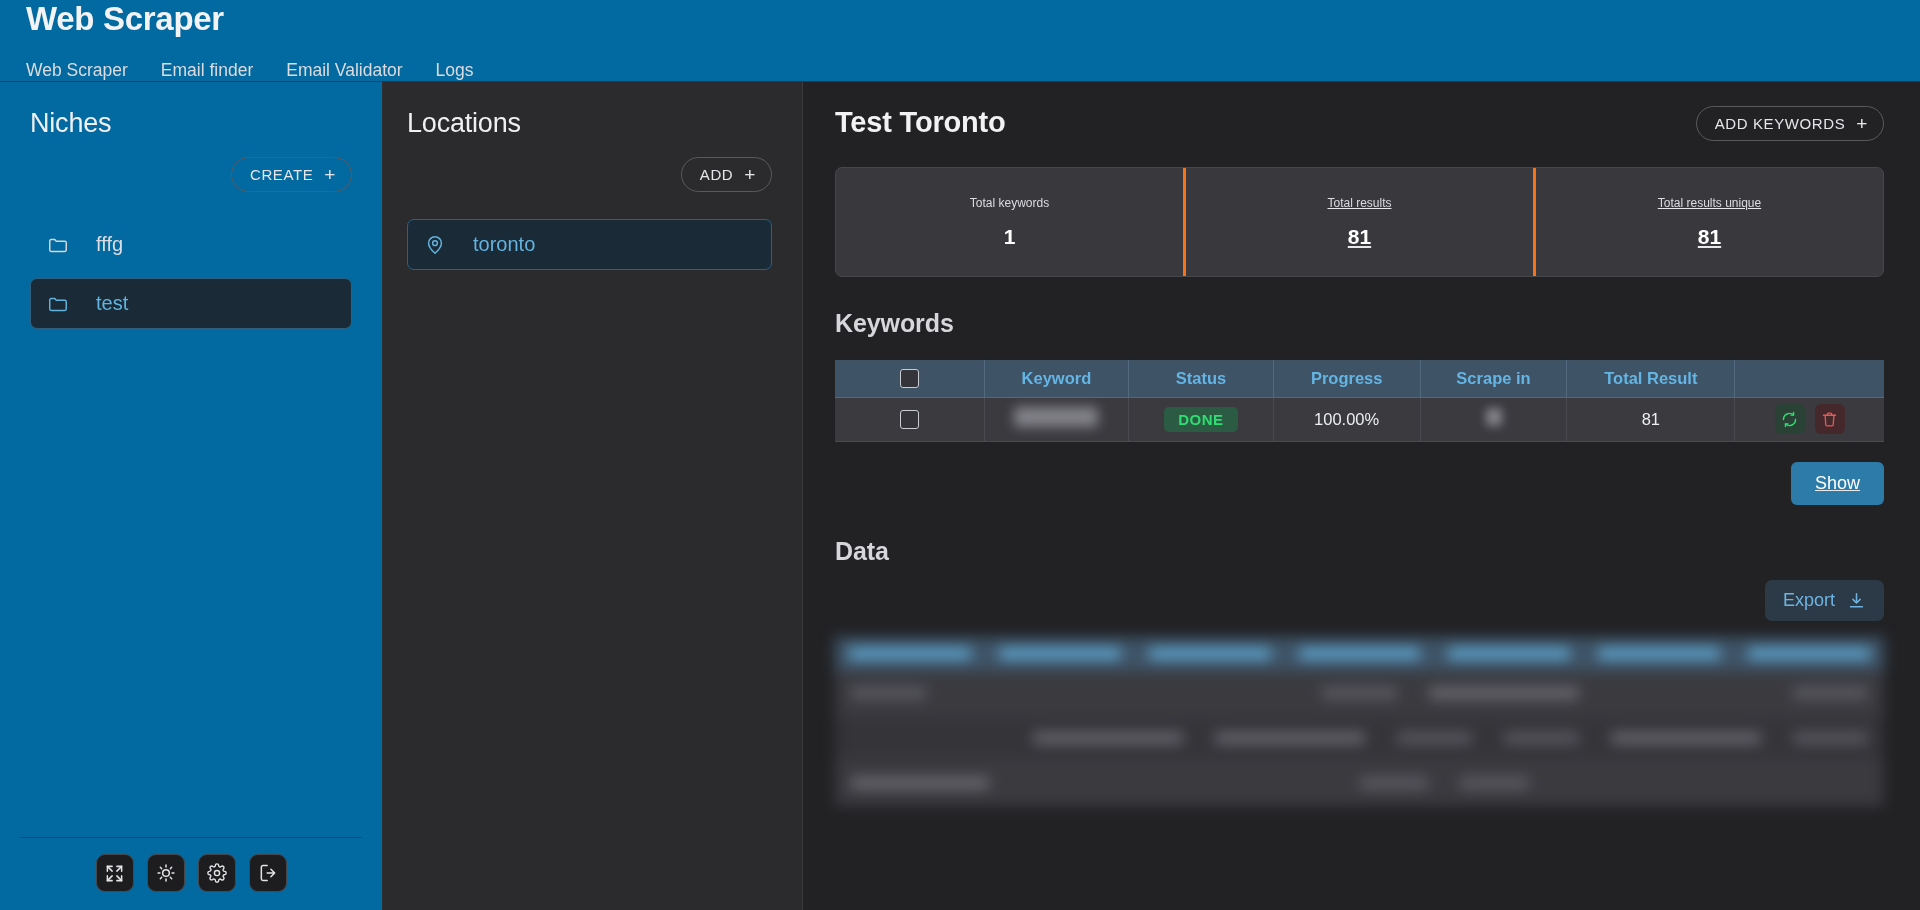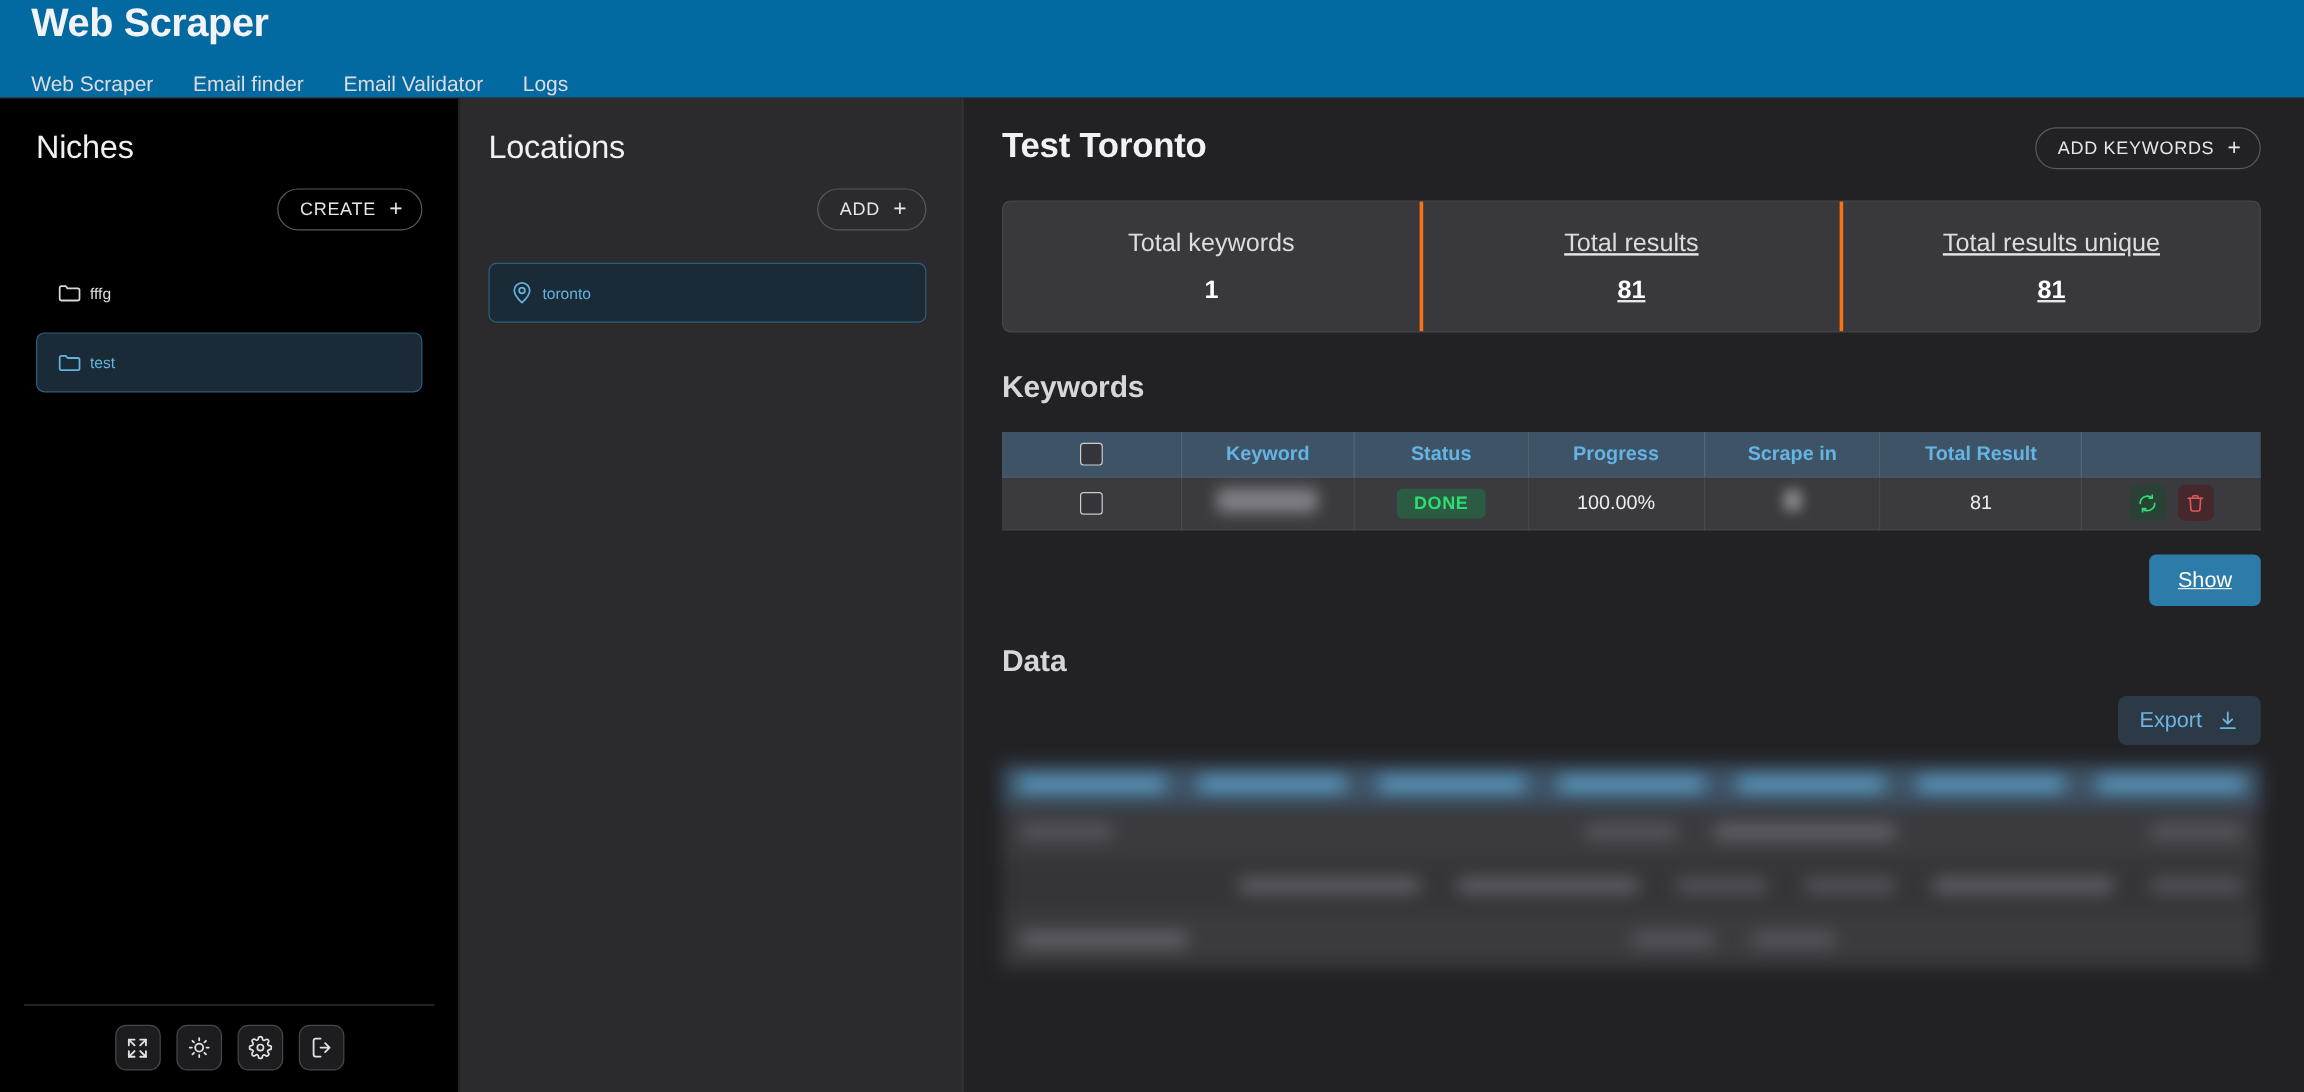--- a/index.html
+++ b/index.html
@@ -36,21 +36,21 @@
     cursor: pointer;
     white-space: nowrap;
   }
 
   
   .shell { display: flex; height: 828px; }
 
   
   .niches {
     width: 383px;
-    background: #000000;
+    background: #0369a1;
     border-right: 1px solid #323235;
     display: flex;
     flex-direction: column;
     padding: 26px 30px 0 30px;
     position: relative;
   }
   .panel-title {
     font-size: 27px;
     font-weight: 400;
     color: #f0f0f3;
@@ -71,26 +71,26 @@
     gap: 11px;
     cursor: pointer;
     font-family: inherit;
   }
   .ghost-btn .plus { font-size: 19px; line-height: 1; font-weight: 300; }
 
   .item-list { margin-top: 27px; display: flex; flex-direction: column; gap: 8px; }
   .list-item {
     display: flex;
     align-items: center;
-    gap: 6px;
+    gap: 27px;
     padding: 13px 16px;
     border-radius: 7px;
     border: 1px solid transparent;
     cursor: pointer;
-    font-size: 13px;
+    font-size: 20px;
     color: #dedee2;
   }
   .list-item.selected {
     background: #1a2b37;
     border-color: #2f5f7d;
     color: #62b3e0;
   }
   .list-item .ico { width: 22px; height: 22px; flex: none; display: block; }
 
   
@@ -148,21 +148,21 @@
     height: 110px;
     display: flex;
   }
   .stat {
     flex: 1;
     display: flex; flex-direction: column;
     align-items: center; justify-content: center;
     gap: 15px;
   }
   .stat + .stat { border-left: 3px solid #f97316; text-decoration: underline; }
-  .stat-label { font-size: 21px; color: #dcdce1; }
+  .stat-label { font-size: 12px; color: #dcdce1; }
   .stat-value { font-size: 21px; font-weight: 700; color: #ffffff; }
 
   .section-title {
     margin-top: 32px;
     font-size: 25px;
     color: #d6d6db;
     letter-spacing: -0.1px;
   }
 
   

